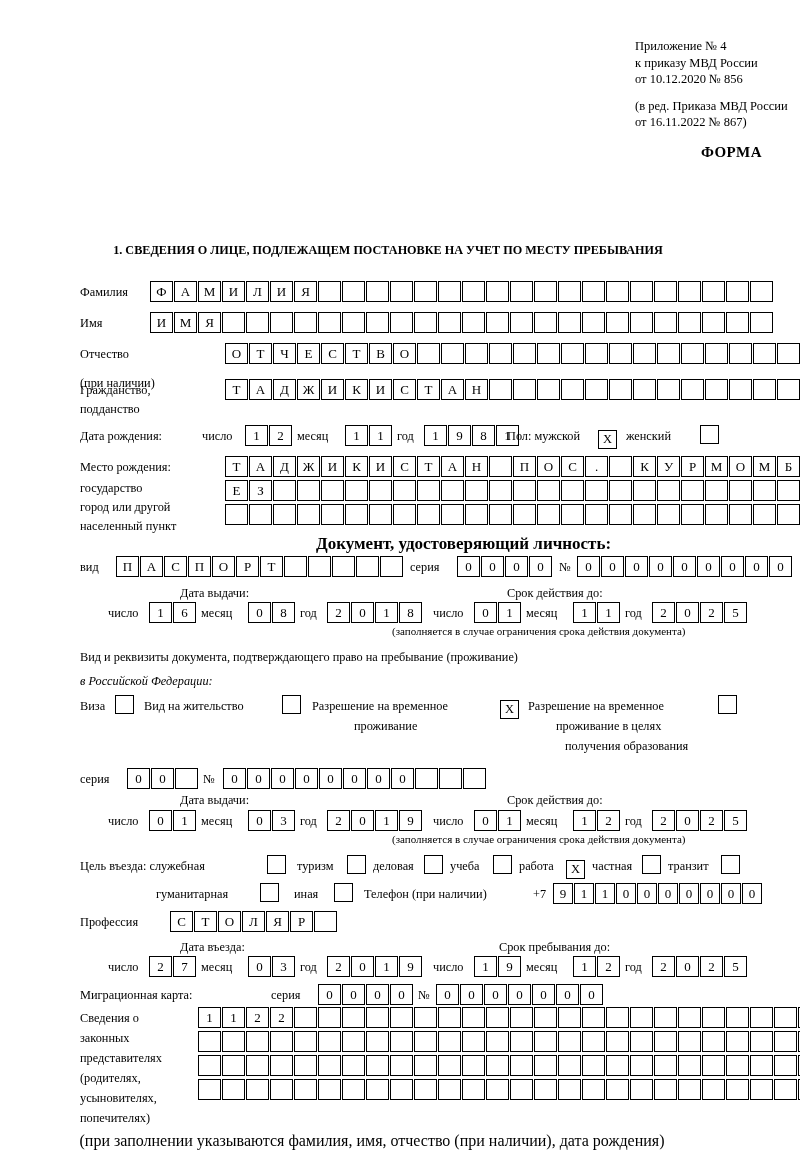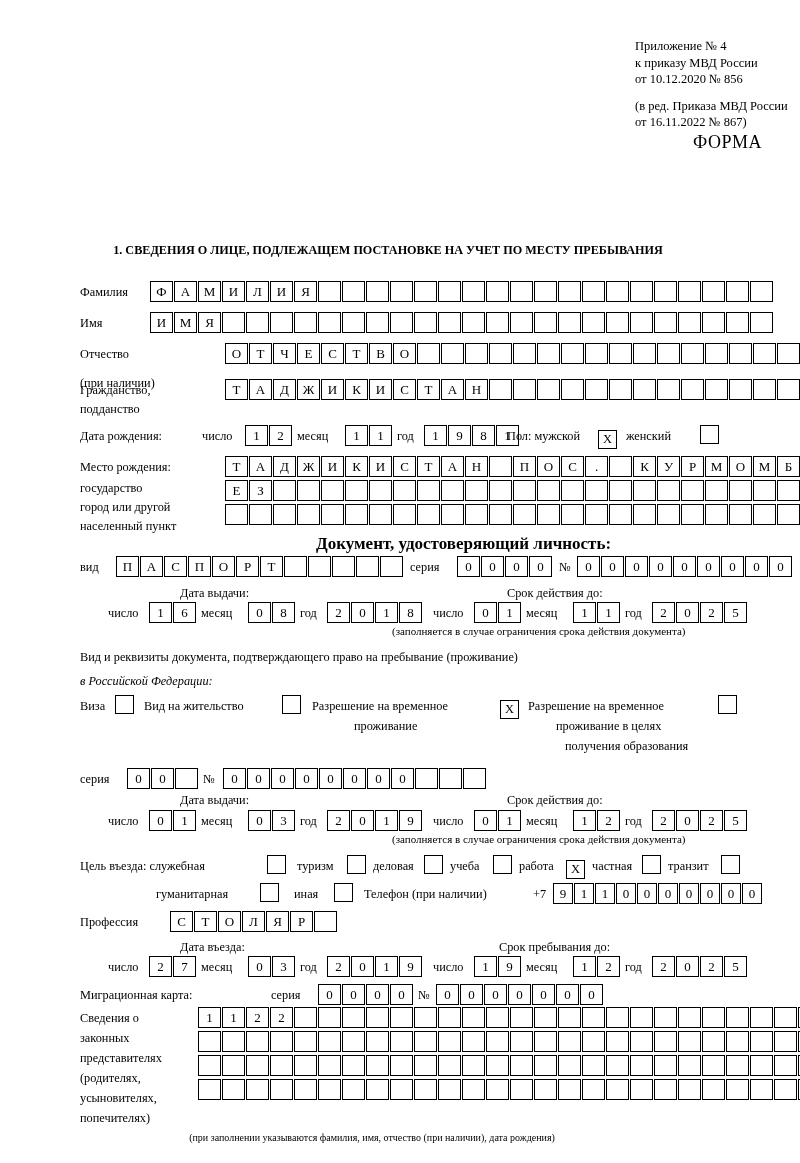--- a/index.html
+++ b/index.html
@@ -26,24 +26,24 @@
   .hdr {
     position: absolute;
     top: 38px;
     left: 615px;
     font-size: 12.5px;
     line-height: 16.5px;
   }
   .hdr .grp2 { margin-top: 10px; }
   .forma {
     position: absolute;
-    top: 132px;
+    top: 144px;
     right: 58px;
-    font-size: 18px;
-    font-weight: normal;
+    font-size: 15px;
+    font-weight: bold;
     letter-spacing: 0.5px;
   }
   .title {
     position: absolute;
     top: 184px;
     left: 0;
     width: 800px;
     text-align: center;
     font-size: 13.5px;
     font-weight: bold;
@@ -108,21 +108,21 @@
     position: absolute;
     font-size: 11px;
     font-style: normal;
   }
   .footer-note {
     position: absolute;
     top: 1132px;
     left: 0;
     width: 704px;
     text-align: center;
-    font-size: 10px;
+    font-size: 16px;
     font-family: Liberation Serif, serif;
   }
 </style>
 </head>
 <body>
 
 <div class="page">
 
   <div class="hdr">
     <div>Приложение № 4</div>

